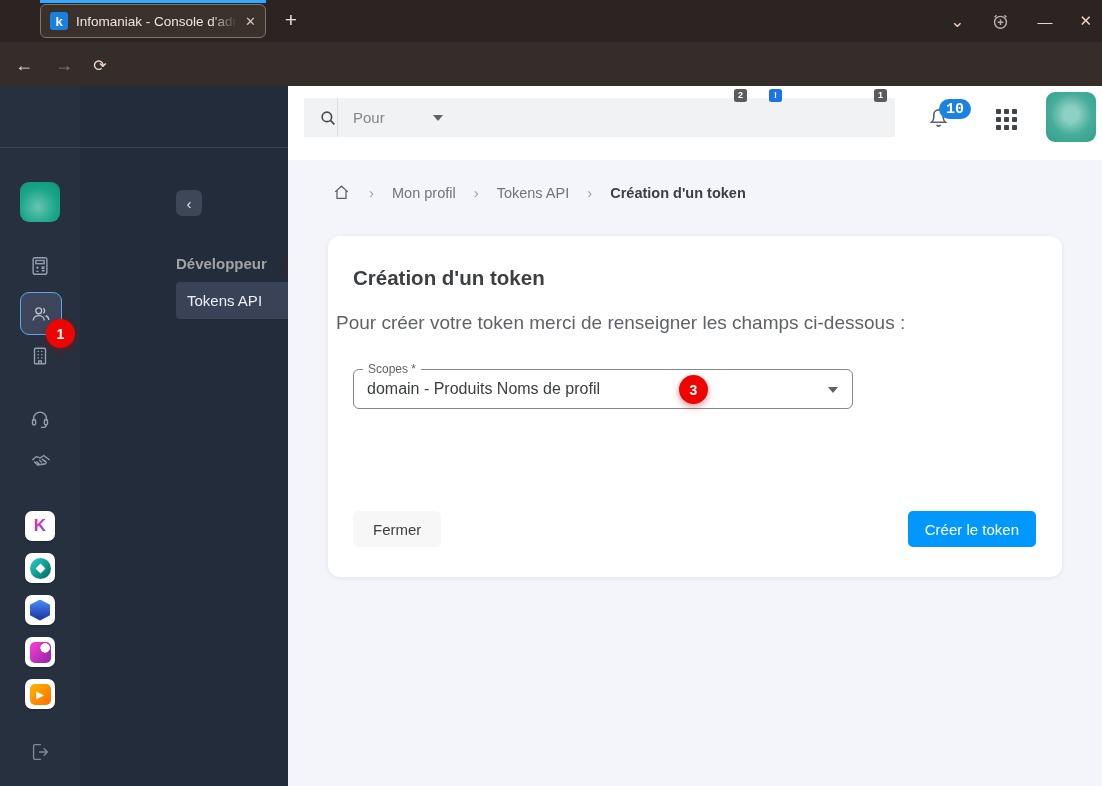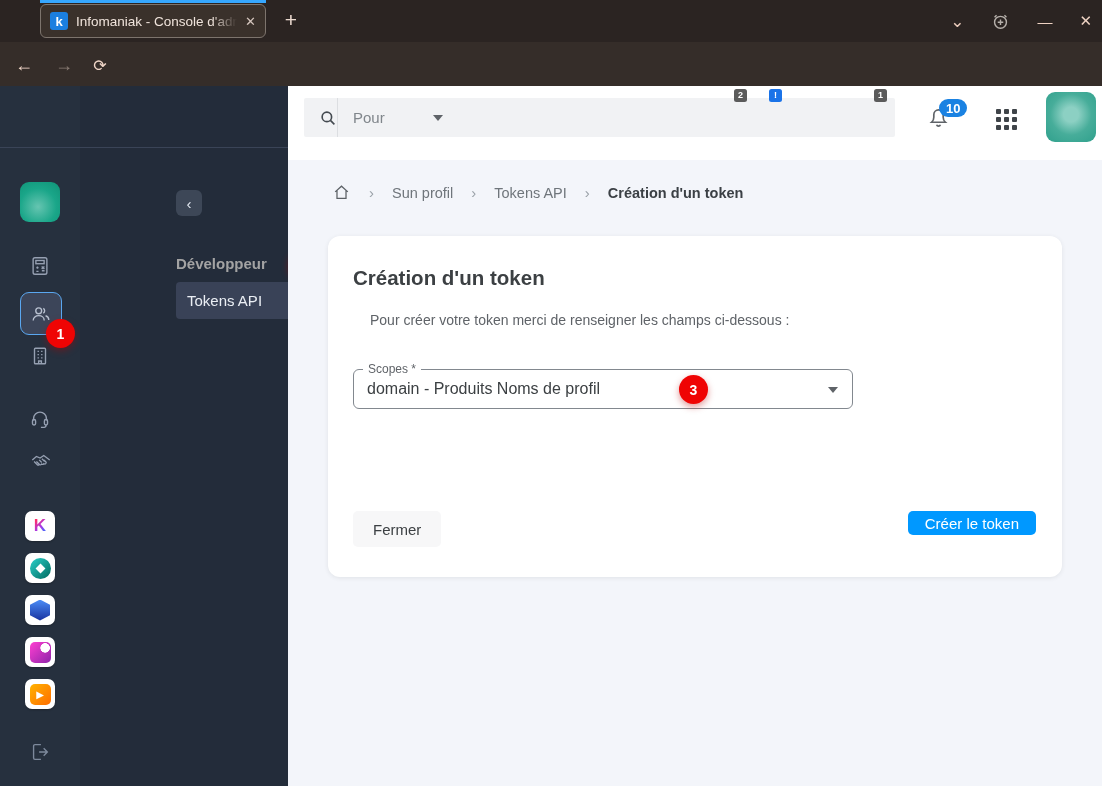--- a/index.html
+++ b/index.html
@@ -130,54 +130,54 @@
             border-radius:2px; display:flex; align-items:center; }
   .search-mag { margin-left:15px; color:#444a50; }
   .search-input { flex:1; border:none; outline:none; background:transparent; margin-left:13px;
                   font-size:15.5px; color:#3c4043; font-family:"Liberation Sans",sans-serif; }
   .search-input::placeholder { color:#9aa0a6; }
   .search-filter { width:121px; height:100%; border-left:1px solid #dcdee1; display:flex; align-items:center;
                    justify-content:space-between; padding:0 15px; color:#80868b; font-size:15px; }
   .sf-caret { width:0; height:0; border-left:5px solid transparent; border-right:5px solid transparent;
               border-top:6px solid #5f6368; }
   .bell-wrap { position:absolute; left:638px; top:18px; width:26px; height:26px; color:#5f6368; }
-  .bell-badge { position:absolute; left:13px; top:-5px; background:#1a82e2; color:#fff; font-size:13px;
-                font-weight:bold; border-radius:10px; padding:1.5px 7px; }
+  .bell-badge { position:absolute; left:13px; top:-5px; background:#1a82e2; color:#fff; font-size:15px;
+                font-weight:bold; border-radius:10px; padding:1.5px 7px;font-family:Liberation Mono, monospace; }
   .grid9 { position:absolute; left:708px; top:23px; width:21px; height:21px; display:grid;
            grid-template-columns:repeat(3,5px); grid-template-rows:repeat(3,5px); gap:3px; }
   .grid9 i { background:#3f4449; border-radius:1px; }
   .avatar { position:absolute; left:758px; top:6px; width:50px; height:50px; border-radius:9px;
             background:radial-gradient(circle at 50% 45%, #8cd0c3 0 20%, #47ad9a 55%, #2fa08c 100%); }
 
   
   .content { position:absolute; left:288px; top:160px; width:814px; height:626px; background:#f3f5fa; }
   .breadcrumb { position:absolute; left:44px; top:23px; display:flex; align-items:center; gap:18px;
                 font-size:14.5px; color:#6f757b; }
   .bc-home { color:#5c6166; }
   .bc-sep { color:#9aa1a8; font-size:15px; }
   .bc-last { color:#3b4045; font-weight:bold; }
 
   .card { position:absolute; left:40px; top:76px; width:734px; height:341px; background:#fff;
           border-radius:12px; box-shadow:0 1px 4px rgba(60,64,67,.10); }
   .card-title { position:absolute; left:25px; top:30px; font-size:20.5px; font-weight:bold; color:#3c4043; }
-  .card-desc { position:absolute; left:42px; top:76px; font-size:14px; color:#5f6368; }
+  .card-desc { position:absolute; left:8px; top:76px; font-size:19px; color:#5f6368; }
   .field { position:absolute; left:25px; width:500px; height:40px; border:1px solid #82888f; border-radius:6px; }
   .f1 { top:133px; } .f2 { top:203px; }
   .field-label { position:absolute; top:-8px; left:9px; background:#fff; padding:0 5px; font-size:12px; color:#5f6368; }
   .field-value { line-height:38px; padding-left:13px; font-size:16px; color:#3c4043; }
   .field-caret { position:absolute; right:14px; top:17px; width:0; height:0;
                  border-left:5.5px solid transparent; border-right:5.5px solid transparent; border-top:6.5px solid #5f6368; }
   .step-badge { width:29px; height:29px; border-radius:50%; background:#ef0404; color:#fff; font-weight:bold;
                 font-size:14px; display:flex; align-items:center; justify-content:center;
                 box-shadow:0 3px 7px rgba(180,0,0,.40); }
   .sb-field { position:absolute; left:325px; top:5px; }
   .sb-rail1 { position:absolute; left:46px; top:233px; }
   .btn-close { position:absolute; left:25px; top:275px; height:36px; padding:0 20px; background:#f7f7f8;
                border:none; border-radius:5px; font-size:15px; color:#3c4043; font-family:"Liberation Sans",sans-serif; }
-  .btn-submit { position:absolute; right:26px; top:275px; height:24px; padding:0 17px; background:#0098ff;
+  .btn-submit { position:absolute; right:26px; top:275px; height:36px; padding:0 17px; background:#0098ff;
                 border:none; border-radius:5px; font-size:15px; color:#fff; font-family:"Liberation Sans",sans-serif; }
 </style>
 </head>
 <body>
 
 <div class="titlebar">
   <div class="tab-stripe"></div>
   <div class="tab">
     <span class="favicon">k</span>
     <span class="tab-title">Infomaniak - Console d'adm</span>
@@ -405,21 +405,21 @@
 </div>
 
 <div class="content">
   <div class="breadcrumb">
     <span class="bc-home">
       <svg width="19" height="19" viewBox="0 0 24 24" fill="none" stroke="currentColor" stroke-width="1.6">
         <path d="M4 11.2L12 4l8 7.2M6.3 9.3V19.5h11.4V9.3"></path>
       </svg>
     </span>
     <span class="bc-sep">›</span>
-    <span>Sun profil</span>
+    <span>Mon profil</span>
     <span class="bc-sep">›</span>
     <span>Tokens API</span>
     <span class="bc-sep">›</span>
     <span class="bc-last">Création d'un token</span>
   </div>
 
   <div class="card">
     <div class="card-title">Création d'un token</div>
     <div class="card-desc">Pour créer votre token merci de renseigner les champs ci-dessous :</div>
 

